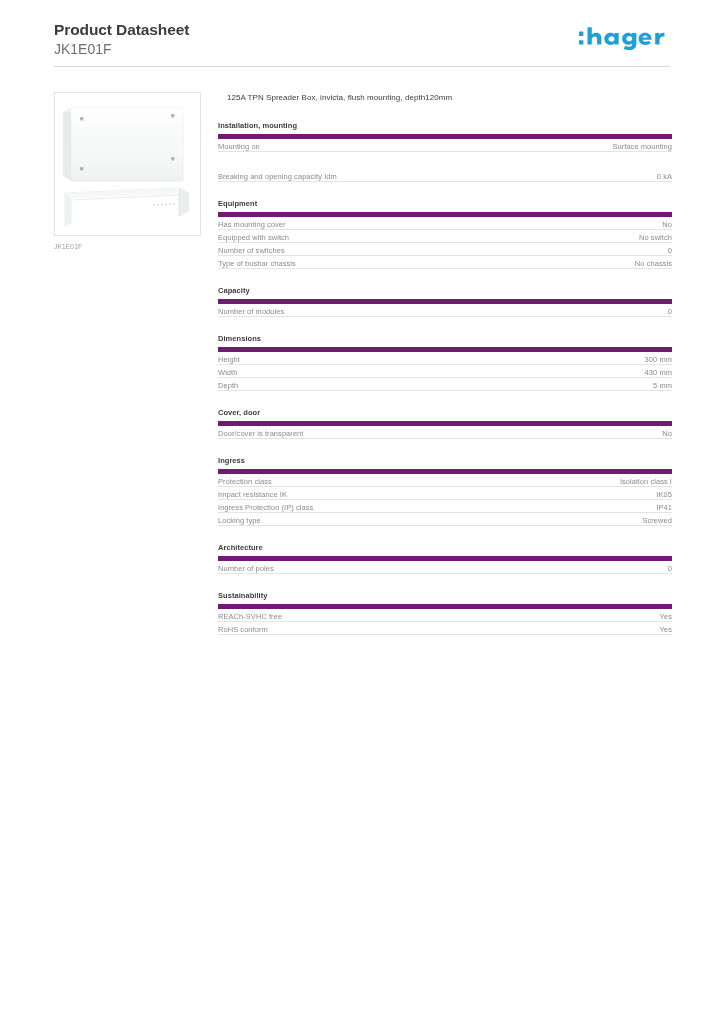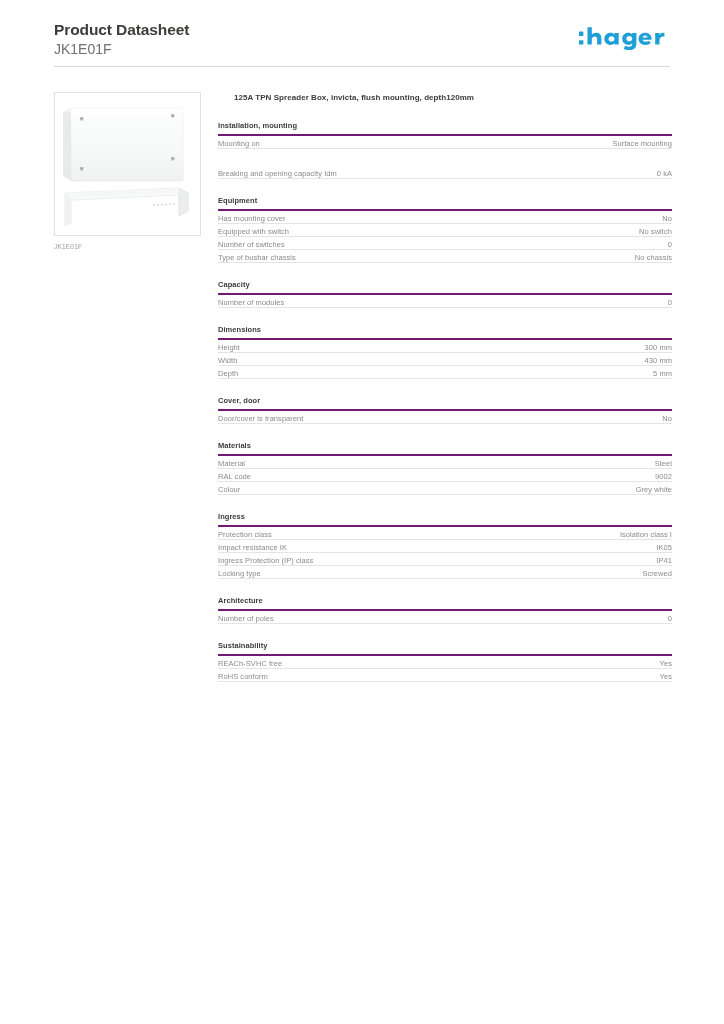--- a/index.html
+++ b/index.html
@@ -88,45 +88,45 @@
 
   
   .specs {
     position: absolute;
     left: 218px;
     top: 92px;
     width: 454px;
   }
   .product-name {
     font-size: 8px;
-    font-weight: bold;
+    font-weight: normal;
     color: #3c3c3b;
     line-height: 12px;
     letter-spacing: 0.05px;
-    margin: 0 0 0 16px;
+    margin: 0 0 0 9px;
   }
   .section-title-main {
     font-size: 8px;
     font-weight: bold;
     color: #3c3c3b;
     margin: 24px 0 0 0;
     letter-spacing: 0.05px;
   }
 
   .spec-group {
     margin-top: 17px;
   }
   .spec-group:first-of-type { margin-top: 17px; }
   .group-heading {
     font-size: 7.5px;
     font-weight: bold;
     color: #3c3c3b;
     letter-spacing: 0.05px;
     padding-bottom: 4px;
-    border-bottom: 2px solid #701a75;
+    border-bottom: 5px solid #701a75;
   }
   .spec-row {
     display: flex;
     justify-content: space-between;
     align-items: baseline;
     border-bottom: 1px solid #e4e4e4;
     padding: 3px 0 0 0;
     min-height: 8px;
   }
   .spec-label {
@@ -322,35 +322,20 @@
           </div>
         </div>
         <div class="spec-group">
           <div class="group-heading">Cover, door</div>
           <div class="spec-row">
             <div class="spec-label">Door/cover is transparent</div>
             <div class="spec-value">No</div>
           </div>
         </div>
         <div class="spec-group">
-          <div class="group-heading">Materials</div>
-          <div class="spec-row">
-            <div class="spec-label">Material</div>
-            <div class="spec-value">Steel</div>
-          </div>
-          <div class="spec-row">
-            <div class="spec-label">RAL code</div>
-            <div class="spec-value">9002</div>
-          </div>
-          <div class="spec-row">
-            <div class="spec-label">Colour</div>
-            <div class="spec-value">Grey white</div>
-          </div>
-        </div>
-        <div class="spec-group">
           <div class="group-heading">Ingress</div>
           <div class="spec-row">
             <div class="spec-label">Protection class</div>
             <div class="spec-value">Isolation class I</div>
           </div>
           <div class="spec-row">
             <div class="spec-label">Impact resistance IK</div>
             <div class="spec-value">IK05</div>
           </div>
           <div class="spec-row">

